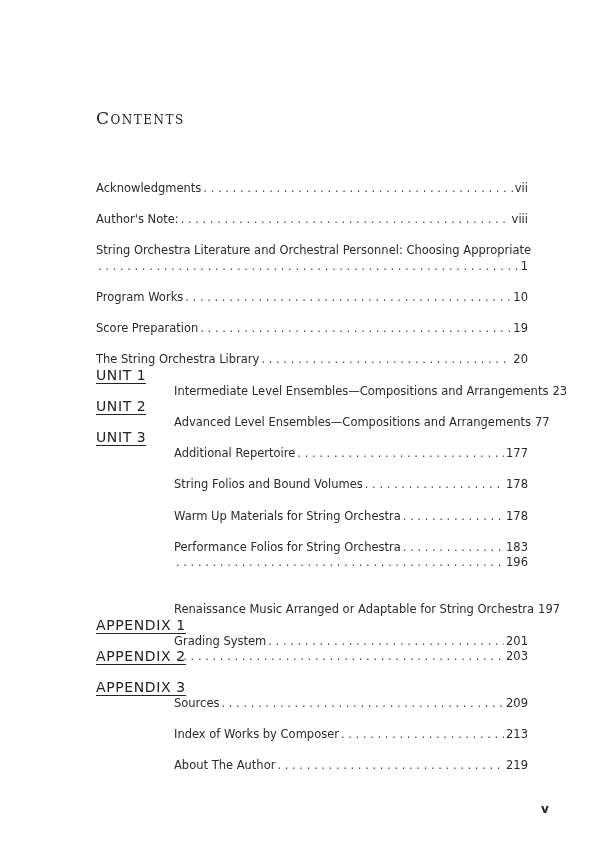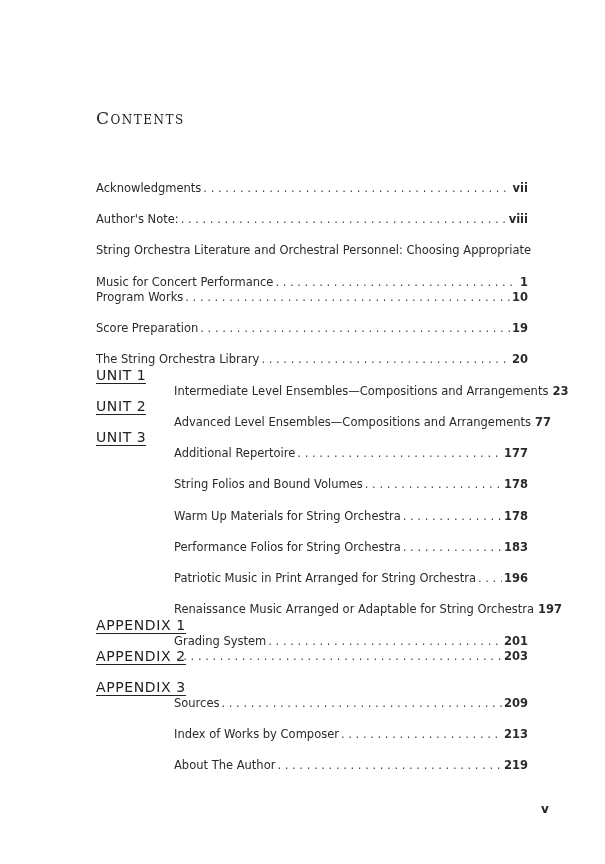--- a/index.html
+++ b/index.html
@@ -18,21 +18,21 @@
     font-size: 11.5px; line-height: 16px; color: #2a2a2a;
   }
   .entry.sub { left: 174px; width: 354px; }
   .row { display: flex; align-items: baseline; }
   .label { white-space: nowrap; margin-top: 16px; }
   .leader {
     flex: 1; overflow: hidden; white-space: nowrap; margin: 0 2px;
     letter-spacing: 2.4px; color: #444;
   }
   .leader::before { content: ". . . . . . . . . . . . . . . . . . . . . . . . . . . . . . . . . . . . . . . . . . . . . . . . . . . . . . . . . . . . . . . . . . . . . . . . . . . . . . . . . . . . . . . . . . . . . . . . . . . . . ."; letter-spacing: 0; }
-  .page { white-space: nowrap; text-align: right; font-weight: bold; }
+  .page { white-space: nowrap; text-align: right; }
   .tag {
     position: absolute; left: 96px; font-size: 14px; letter-spacing: 0.6px;
     color: #222; padding-bottom: 1px; border-bottom: 1.5px solid #222; line-height: 14px;
   }
   .folio {
     position: absolute; left: 541px; top: 802px; font-size: 12px; font-weight: bold; color: #222;
   }
 </style>
 </head>
 <body>
@@ -51,21 +51,20 @@
       <span class="label">Author's Note:</span>
       <span class="leader"></span>
       <span class="page">viii</span>
     </div>
 </div>
 <div class="entry" style="top:226px">
   <div class="row">
       <span class="label">String Orchestra Literature and Orchestral Personnel: Choosing Appropriate</span>
     </div>
   <div class="row">
-      <span class="label">Music for Concert Performance</span>
       <span class="leader"></span>
       <span class="page">1</span>
     </div>
 </div>
 <div class="entry" style="top:273px">
   <div class="row">
       <span class="label">Program Works</span>
       <span class="leader"></span>
       <span class="page">10</span>
     </div>
@@ -126,21 +125,20 @@
 </div>
 <div class="entry sub" style="top:523px">
   <div class="row">
       <span class="label">Performance Folios for String Orchestra</span>
       <span class="leader"></span>
       <span class="page">183</span>
     </div>
 </div>
 <div class="entry sub" style="top:554px">
   <div class="row">
-      <span class="label">Patriotic Music in Print Arranged for String Orchestra</span>
       <span class="leader"></span>
       <span class="page">196</span>
     </div>
 </div>
 <div class="entry sub" style="top:585px">
   <div class="row">
       <span class="label">Renaissance Music Arranged or Adaptable for String Orchestra</span>
       <span class="leader"></span>
       <span class="page">197</span>
     </div>

